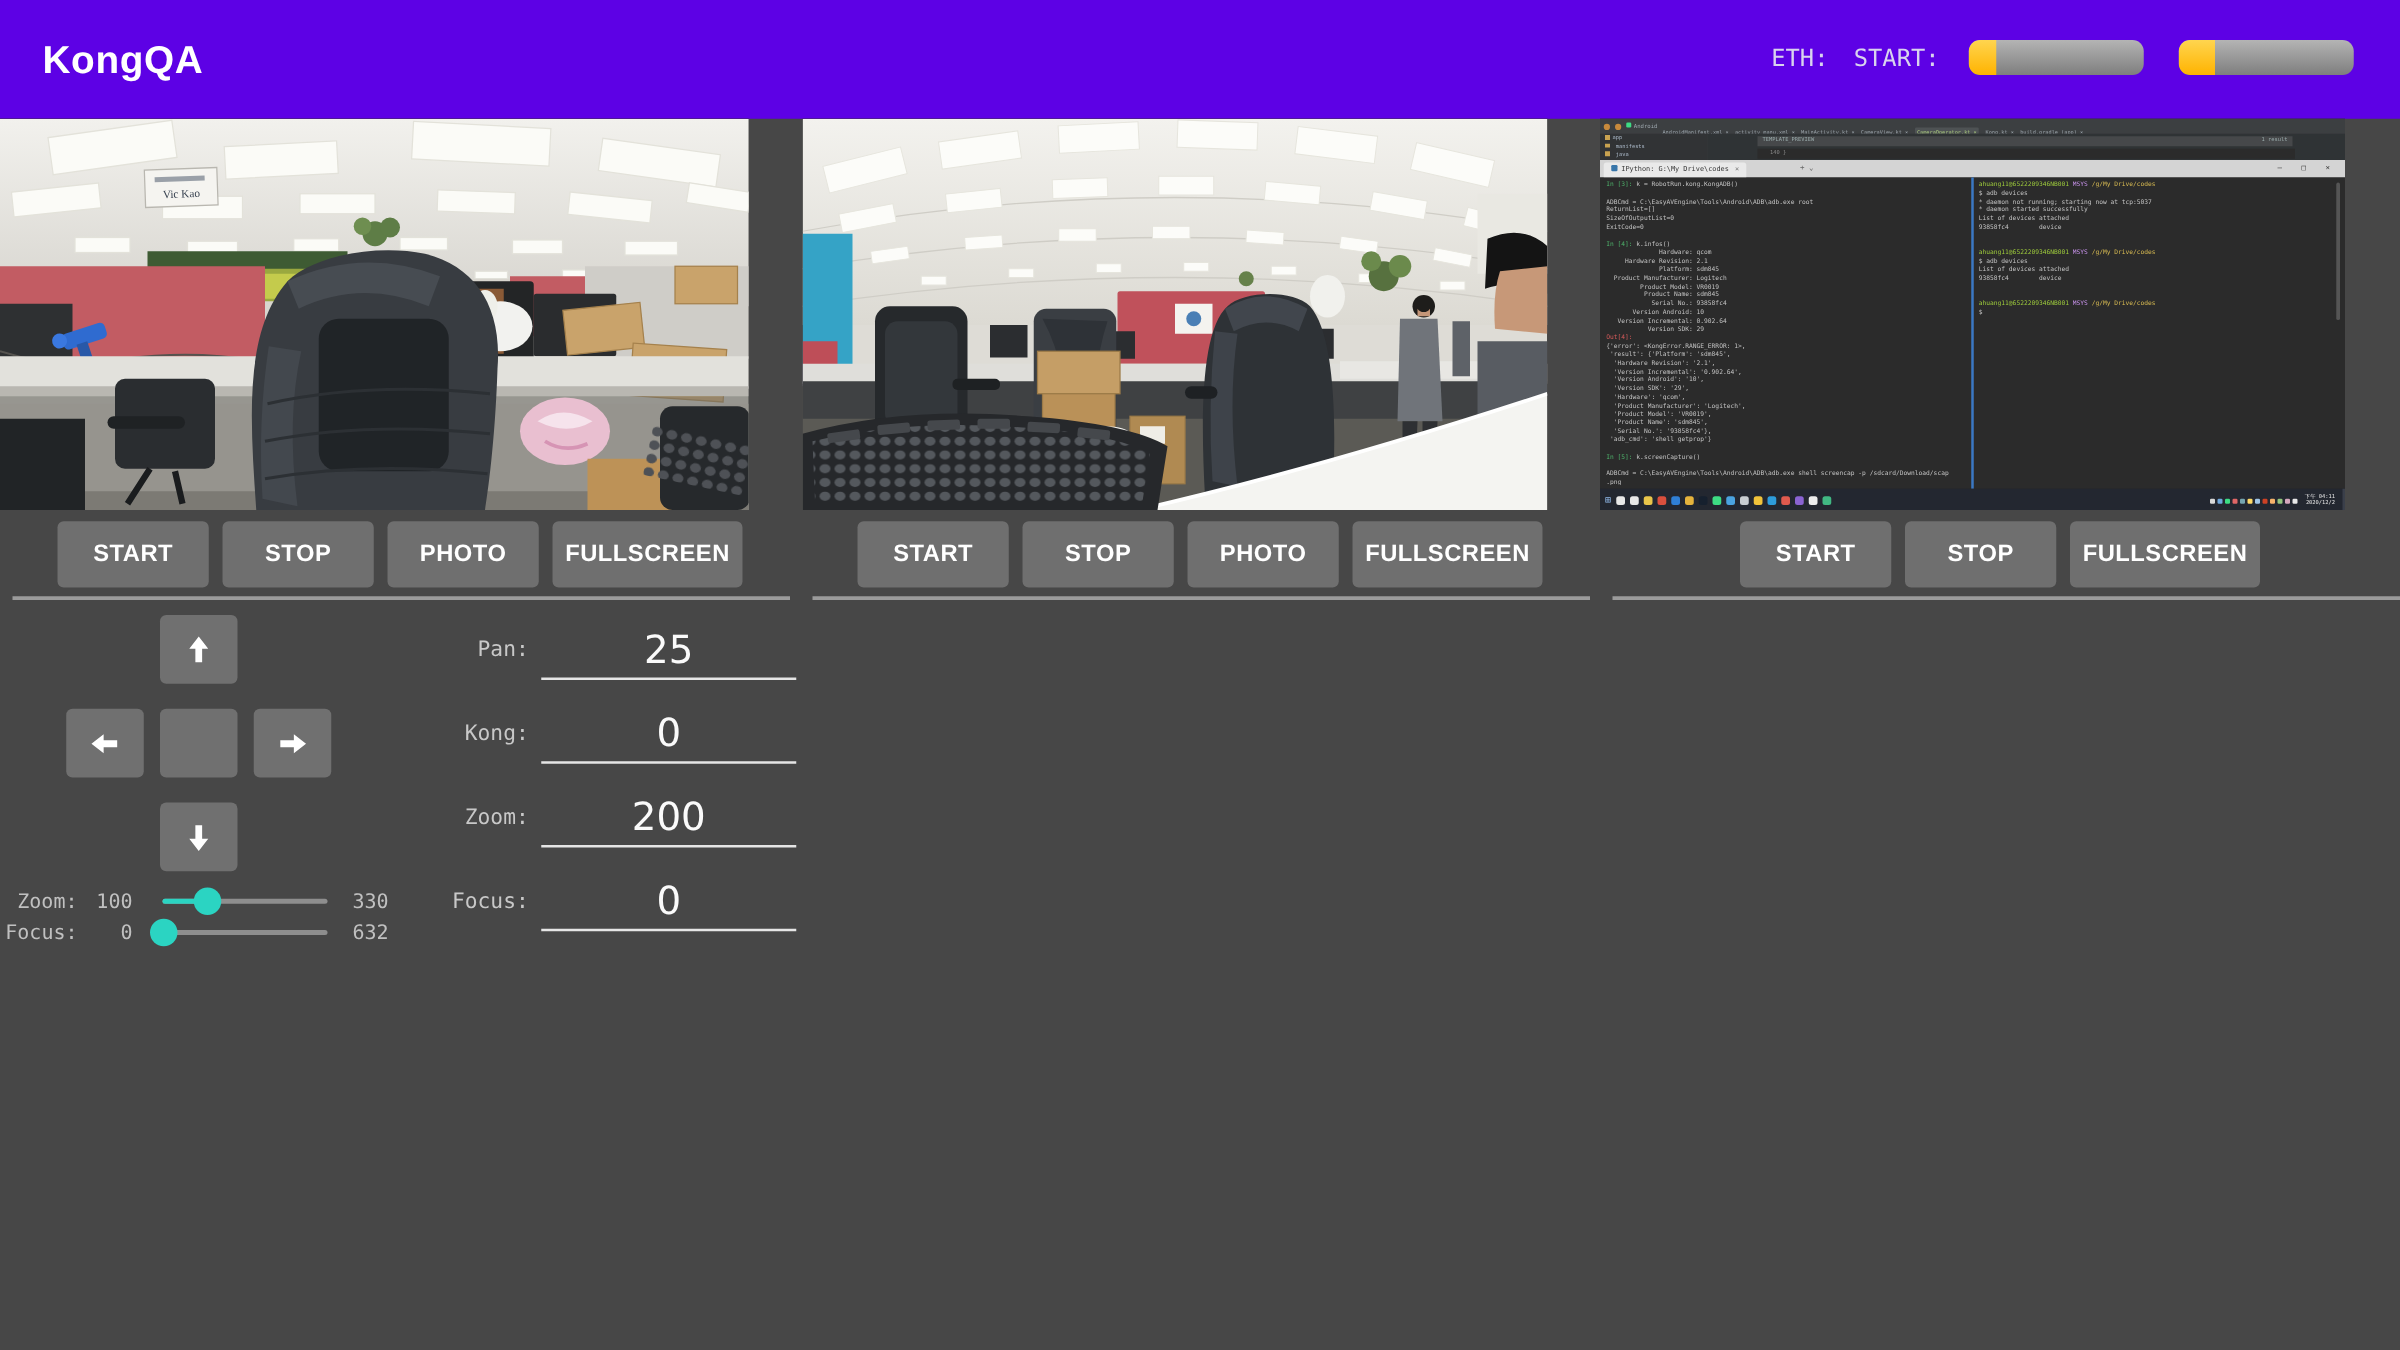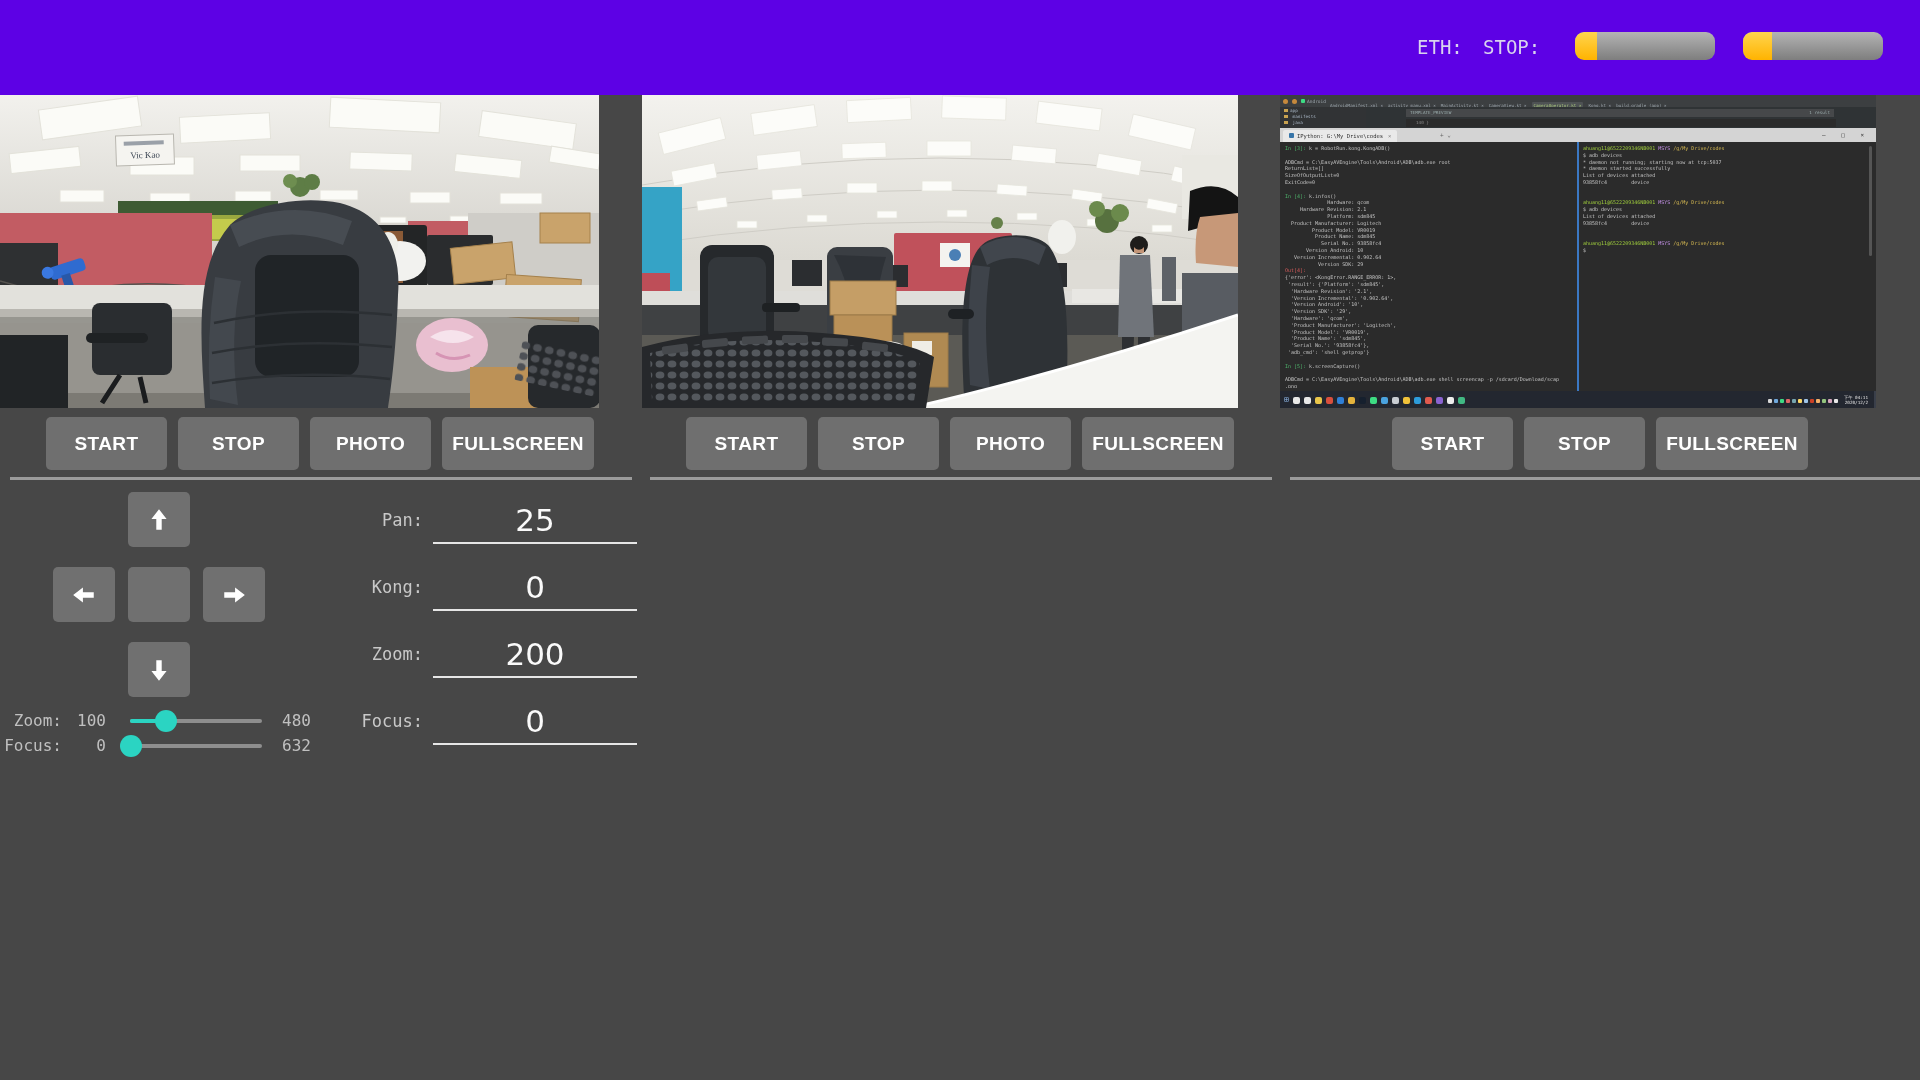--- a/index.html
+++ b/index.html
@@ -89,22 +89,23 @@
   .tb-icons .dot{display:inline-block;width:7px;height:7px;border-radius:2px;margin-right:4px;vertical-align:middle;}
   .tray{margin-left:auto;}
   .tray .dot{display:inline-block;width:4px;height:4px;border-radius:1px;margin-right:2px;vertical-align:middle;}
   .clock{color:#E6E6E6;font-size:4.3px;line-height:5px;text-align:right;margin:0 4px;white-space:nowrap;}
   .deskbtn{width:2px;height:17px;background:#3A3F4A;margin-left:2px;}
 </style>
 </head>
 <body>
 
 <div id="header">
+  <div id="app-title">KongQA</div>
   <span id="eth-label" class="hlabel">ETH:</span>
-  <span id="wifi-label" class="hlabel">STOP:</span>
+  <span id="wifi-label" class="hlabel">START:</span>
   <div class="pbar" style="left:1575px;">
     <div class="pfill" style="width: 16%;"></div>
   </div>
   <div class="pbar" style="left:1743px;">
     <div class="pfill" style="width: 21%;"></div>
   </div>
 </div>
 
 <div class="photo" style="left:0;width:599px;">
   <svg viewBox="0 0 599 313" preserveAspectRatio="none">
@@ -433,21 +434,21 @@
     </svg>
 </button>
 
 <div class="slider-row" style="top:708px;">
   <span class="slbl name">Zoom:</span>
   <span class="slbl val">100</span>
   <div class="strack">
     <div class="sfill" style="width: 27%;"></div>
     <div class="sthumb" style="left: calc(27% - 11px);"></div>
   </div>
-  <span class="slbl max">480</span>
+  <span class="slbl max">330</span>
 </div>
 <div class="slider-row" style="top:733px;">
   <span class="slbl name">Focus:</span>
   <span class="slbl val">0</span>
   <div class="strack">
     <div class="sfill" style="width: 1%;"></div>
     <div class="sthumb" style="left: calc(1% - 11px);"></div>
   </div>
   <span class="slbl max">632</span>
 </div>

